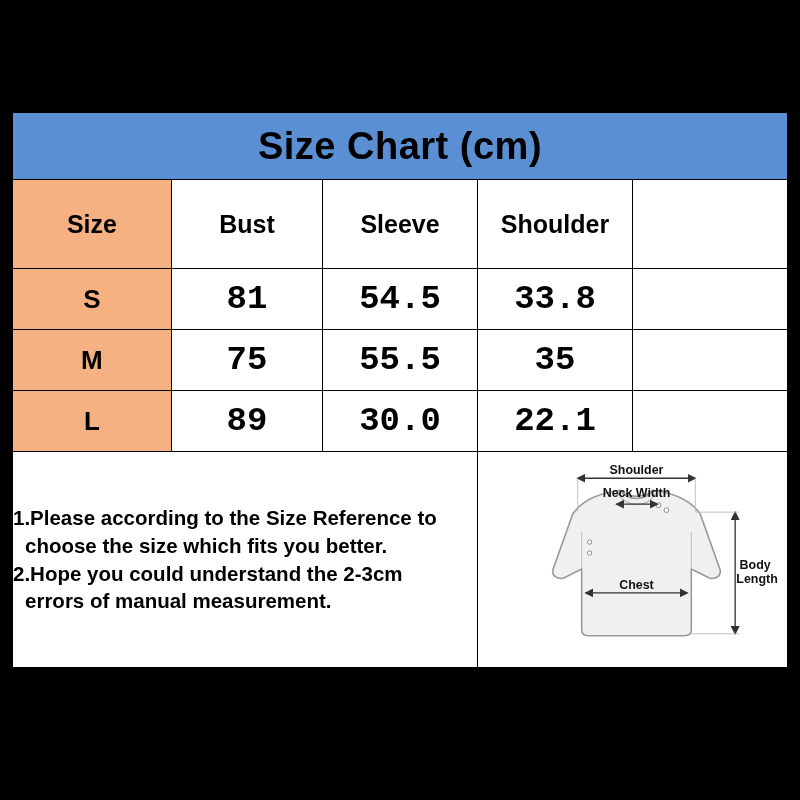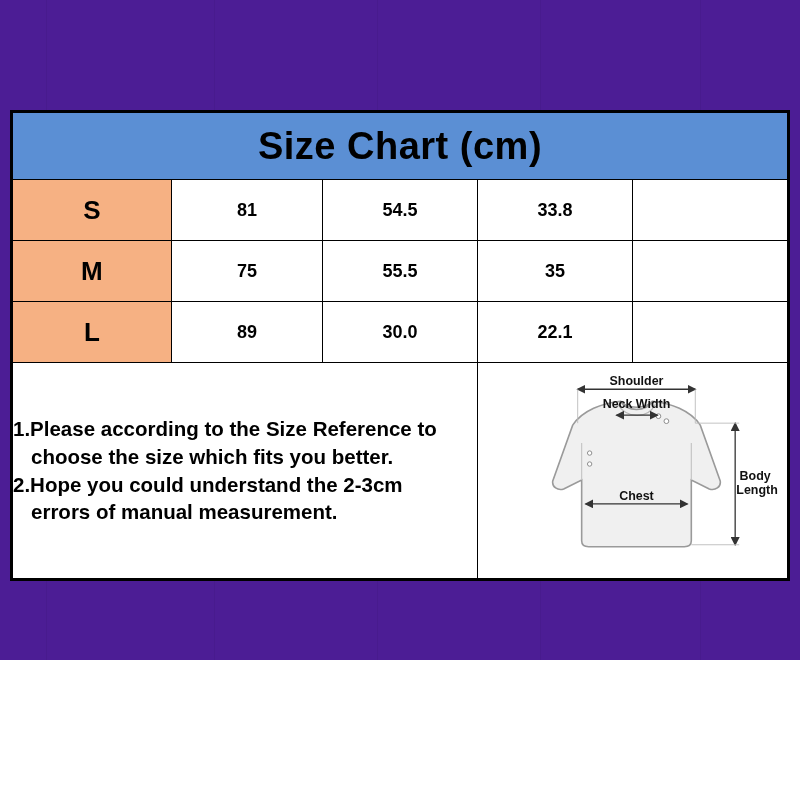--- a/index.html
+++ b/index.html
@@ -6,22 +6,22 @@
     margin: 0;
     padding: 0;
     background: #ffffff;
     width: 800px;
     height: 800px;
     font-family: "Liberation Sans", sans-serif;
   }
   #page {
     position: relative;
     width: 800px;
-    height: 660px;
-    background: #4c1d95;
+    height: 800px;
+    background: #000000;
     overflow: hidden;
   }
   .chart-wrap {
     position: absolute;
     left: 10px;
     top: 110px;
     width: 780px;
     border: 2px solid #000;
     box-sizing: border-box;
     background: #fff;
@@ -58,41 +58,42 @@
   .hdr-blank {
     background: #ffffff;
   }
   .row-size {
     background: #f6b183;
     font-size: 26px;
     height: 60px;
   }
   .row-val {
     background: #ffffff;
-    font-size: 18px;
+    font-size: 34px;
     height: 60px;
     font-weight: normal;
+    font-family: Liberation Mono, monospace;
   }
   .row-blank {
     background: #ffffff;
   }
   .notes-cell {
     background: #ffffff;
     padding: 14px 10px 10px 10px;
     vertical-align: middle;
   }
   .note-line {
     font-size: 20.5px;
     font-weight: bold;
     color: #000;
     text-align: left;
     line-height: 1.35;
   }
   .note-line.indent {
-    padding-left: 18px;
+    padding-left: 12px;
   }
   .diagram-cell {
     background: #ffffff;
     padding: 0;
     vertical-align: middle;
   }
   .diagram-box {
     position: relative;
     width: 100%;
     height: 215px;
@@ -128,20 +129,27 @@
       <colgroup>
         <col style="width:20.5%">
         <col style="width:19.5%">
         <col style="width:20%">
         <col style="width:20%">
         <col style="width:20%">
       </colgroup>
       <tbody>
         <tr>
           <td class="title-cell" colspan="5">Size Chart (cm)</td>
+        </tr>
+        <tr>
+          <td class="hdr-cell hdr-size">Size</td>
+          <td class="hdr-cell">Bust</td>
+          <td class="hdr-cell">Sleeve</td>
+          <td class="hdr-cell">Shoulder</td>
+          <td class="hdr-cell hdr-blank"></td>
         </tr>
 
         <tr>
           <td class="row-size">S</td>
           <td class="row-val">81</td>
           <td class="row-val">54.5</td>
           <td class="row-val">33.8</td>
           <td class="row-blank"></td>
         </tr>
 

